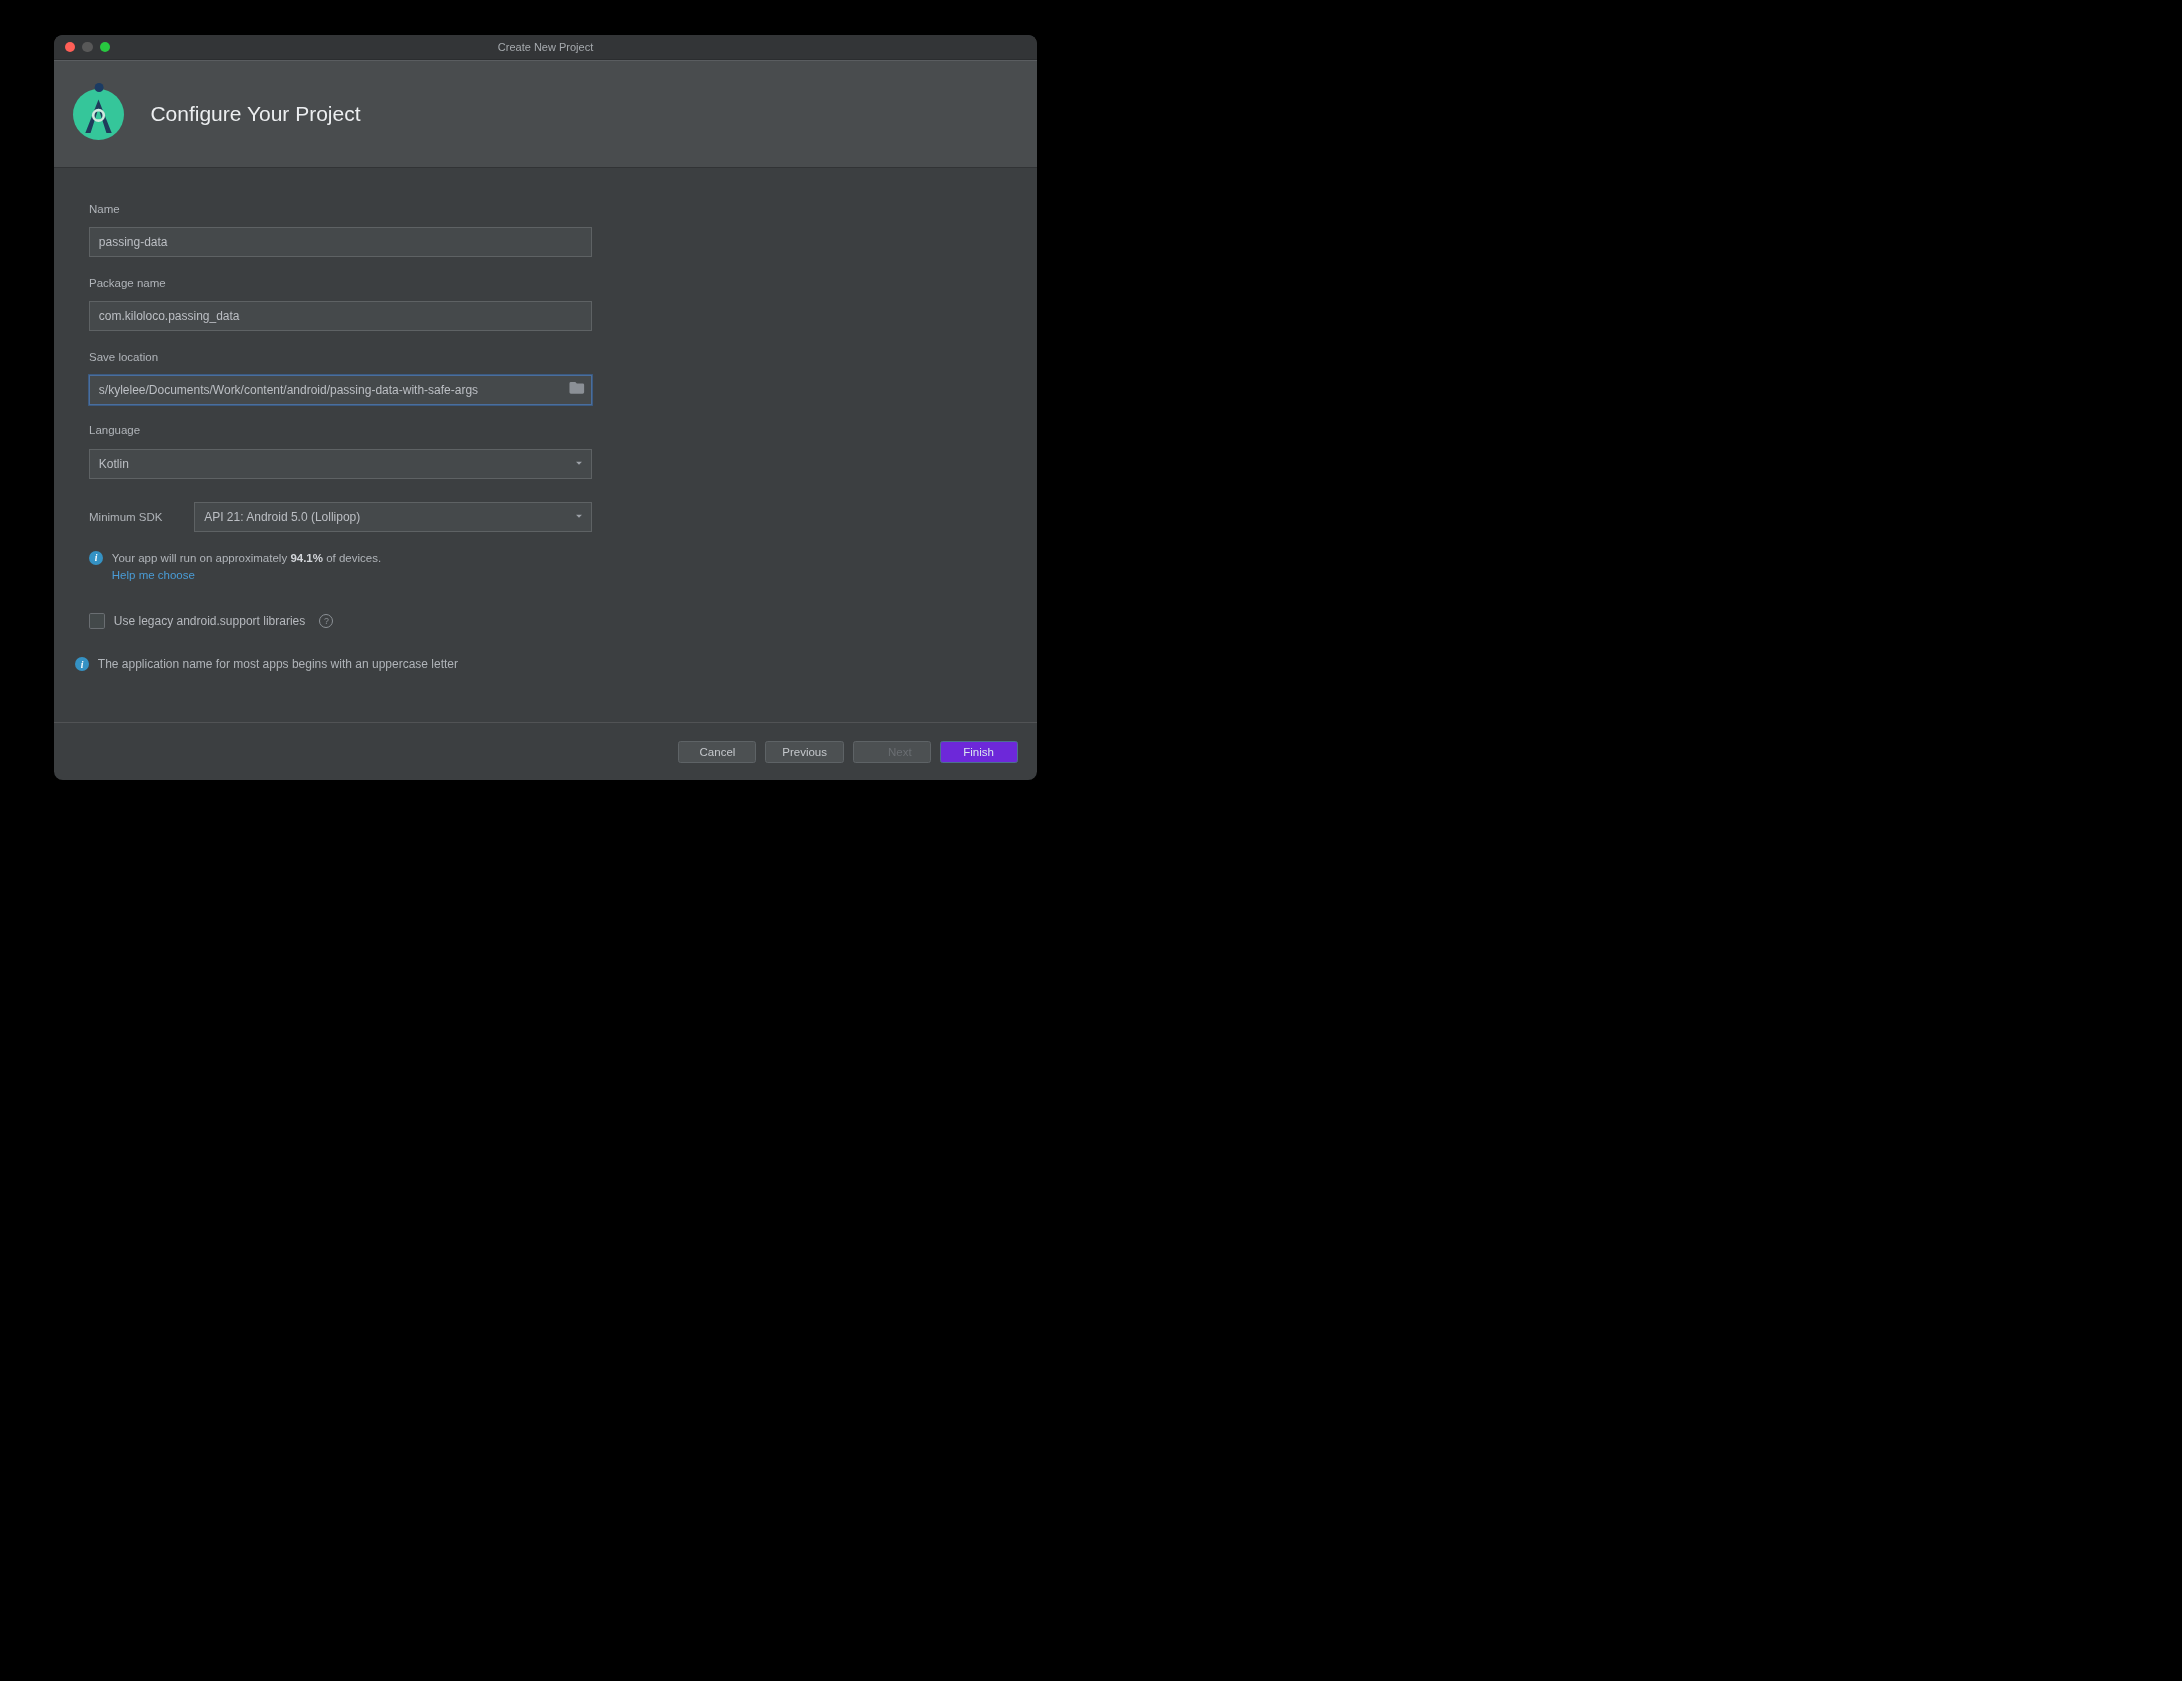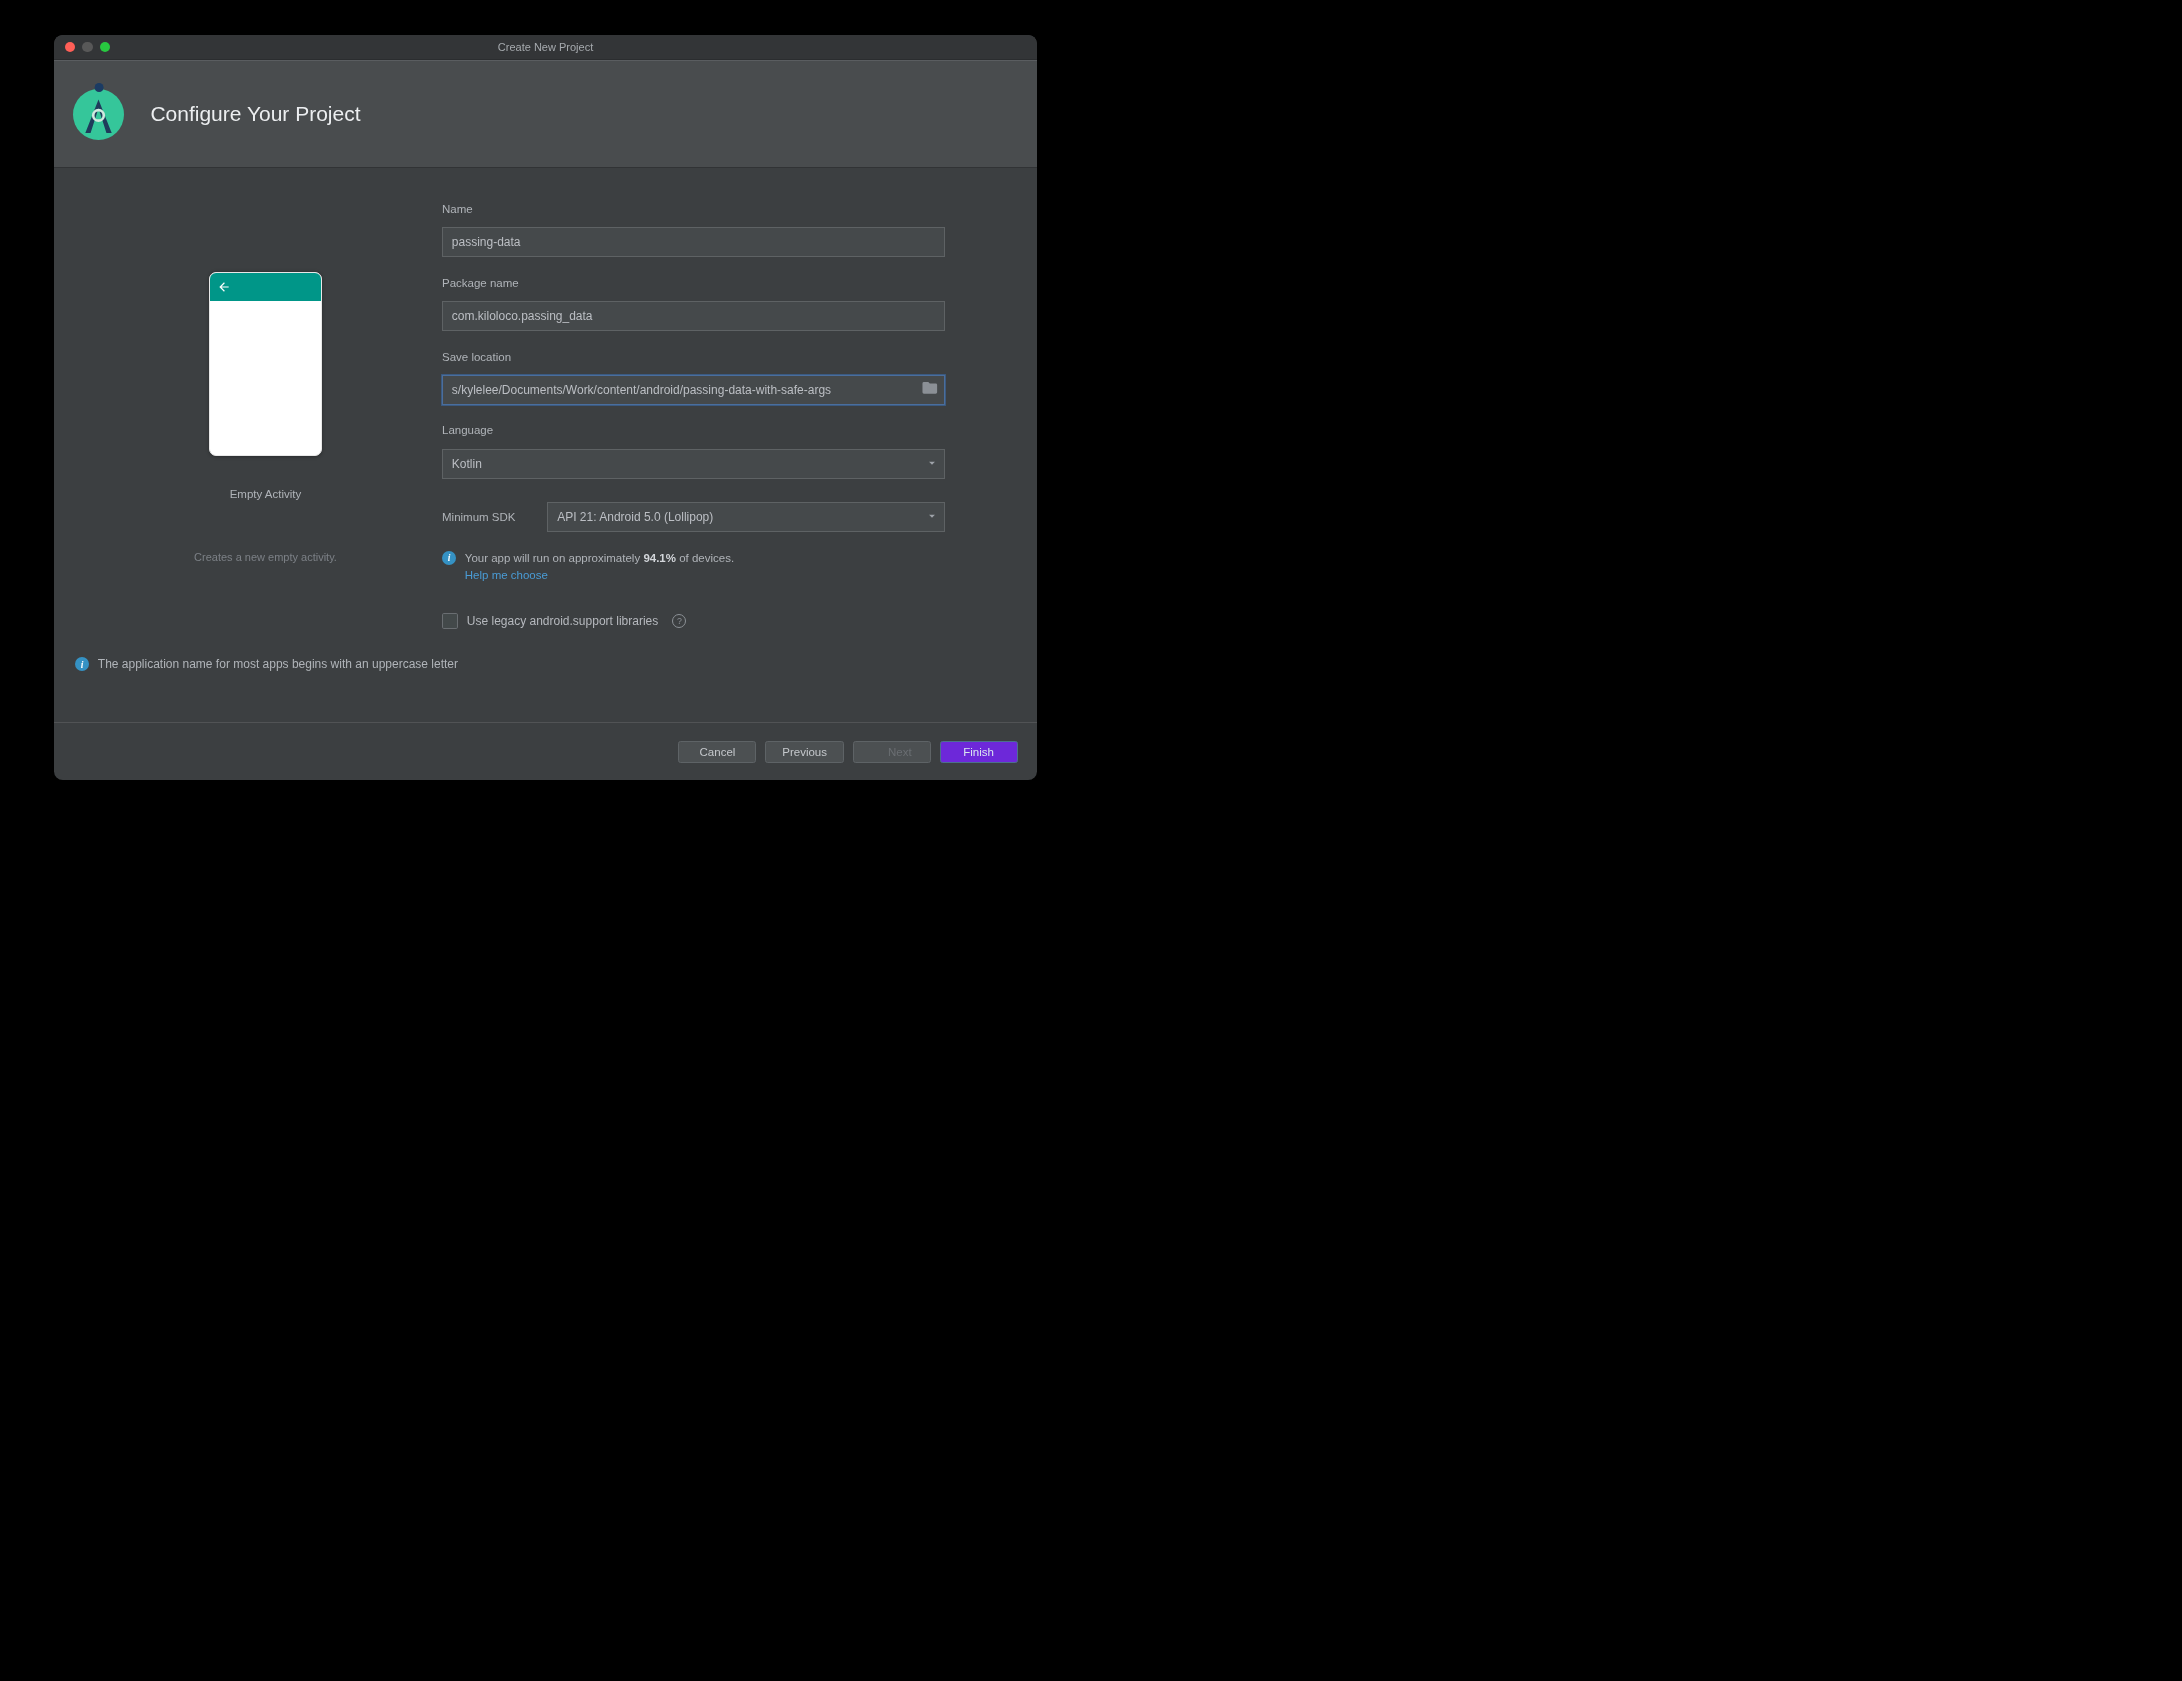--- a/index.html
+++ b/index.html
@@ -250,31 +250,20 @@
       <svg viewBox="0 0 58 58">
         <path d="M29 12 L14 50 L20 50 L29 22 L38 50 L44 50 Z" fill="#1f3b5b"></path>
         <circle cx="29" cy="30" r="6" fill="none" stroke="#cfeade" stroke-width="3"></circle>
       </svg>
     </div>
     <h1>Configure Your Project</h1>
   </div>
 
   <div class="body">
 
-    <div class="preview-col">
-      <div class="phone">
-        <div class="appbar">
-          <svg viewBox="0 0 24 24">
-            <path d="M20 11H7.8l5.6-5.6L12 4l-8 8 8 8 1.4-1.4L7.8 13H20z" fill="#fff"></path>
-          </svg>
-        </div>
-      </div>
-      <div class="template-name">Empty Activity</div>
-      <div class="template-desc">Creates a new empty activity.</div>
-    </div>
 
     <div class="form-col">
 
       <div class="field-label">Name</div>
       <div class="text-input">
         <span>passing-data</span>
       </div>
 
       <div class="field-label">Package name</div>
       <div class="text-input">

